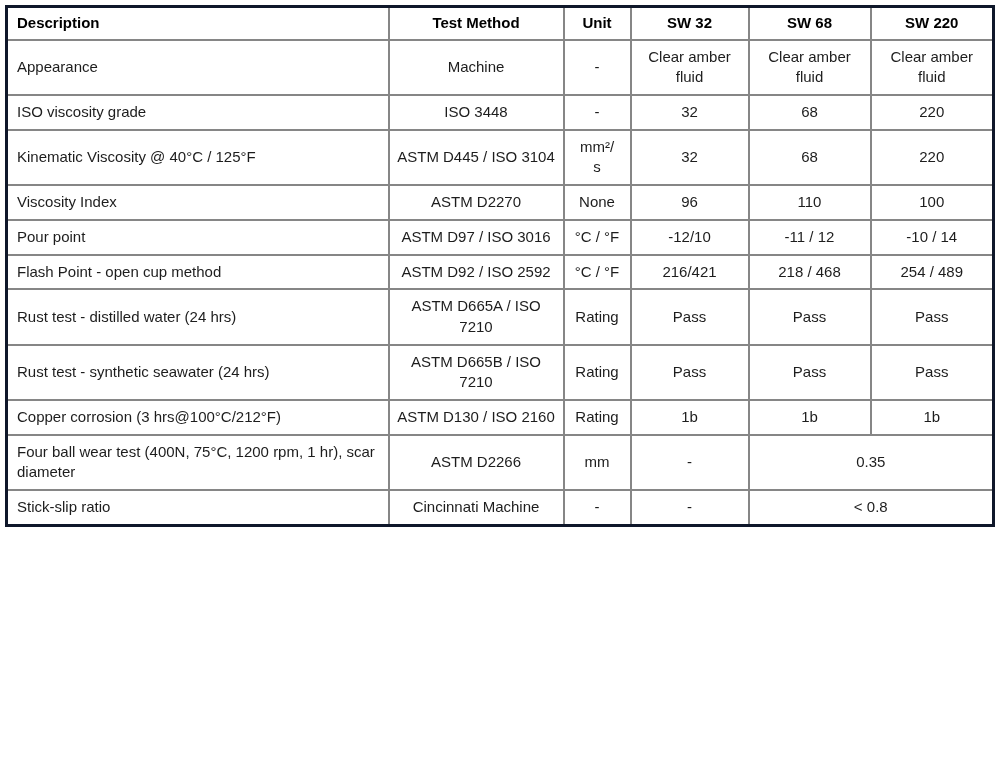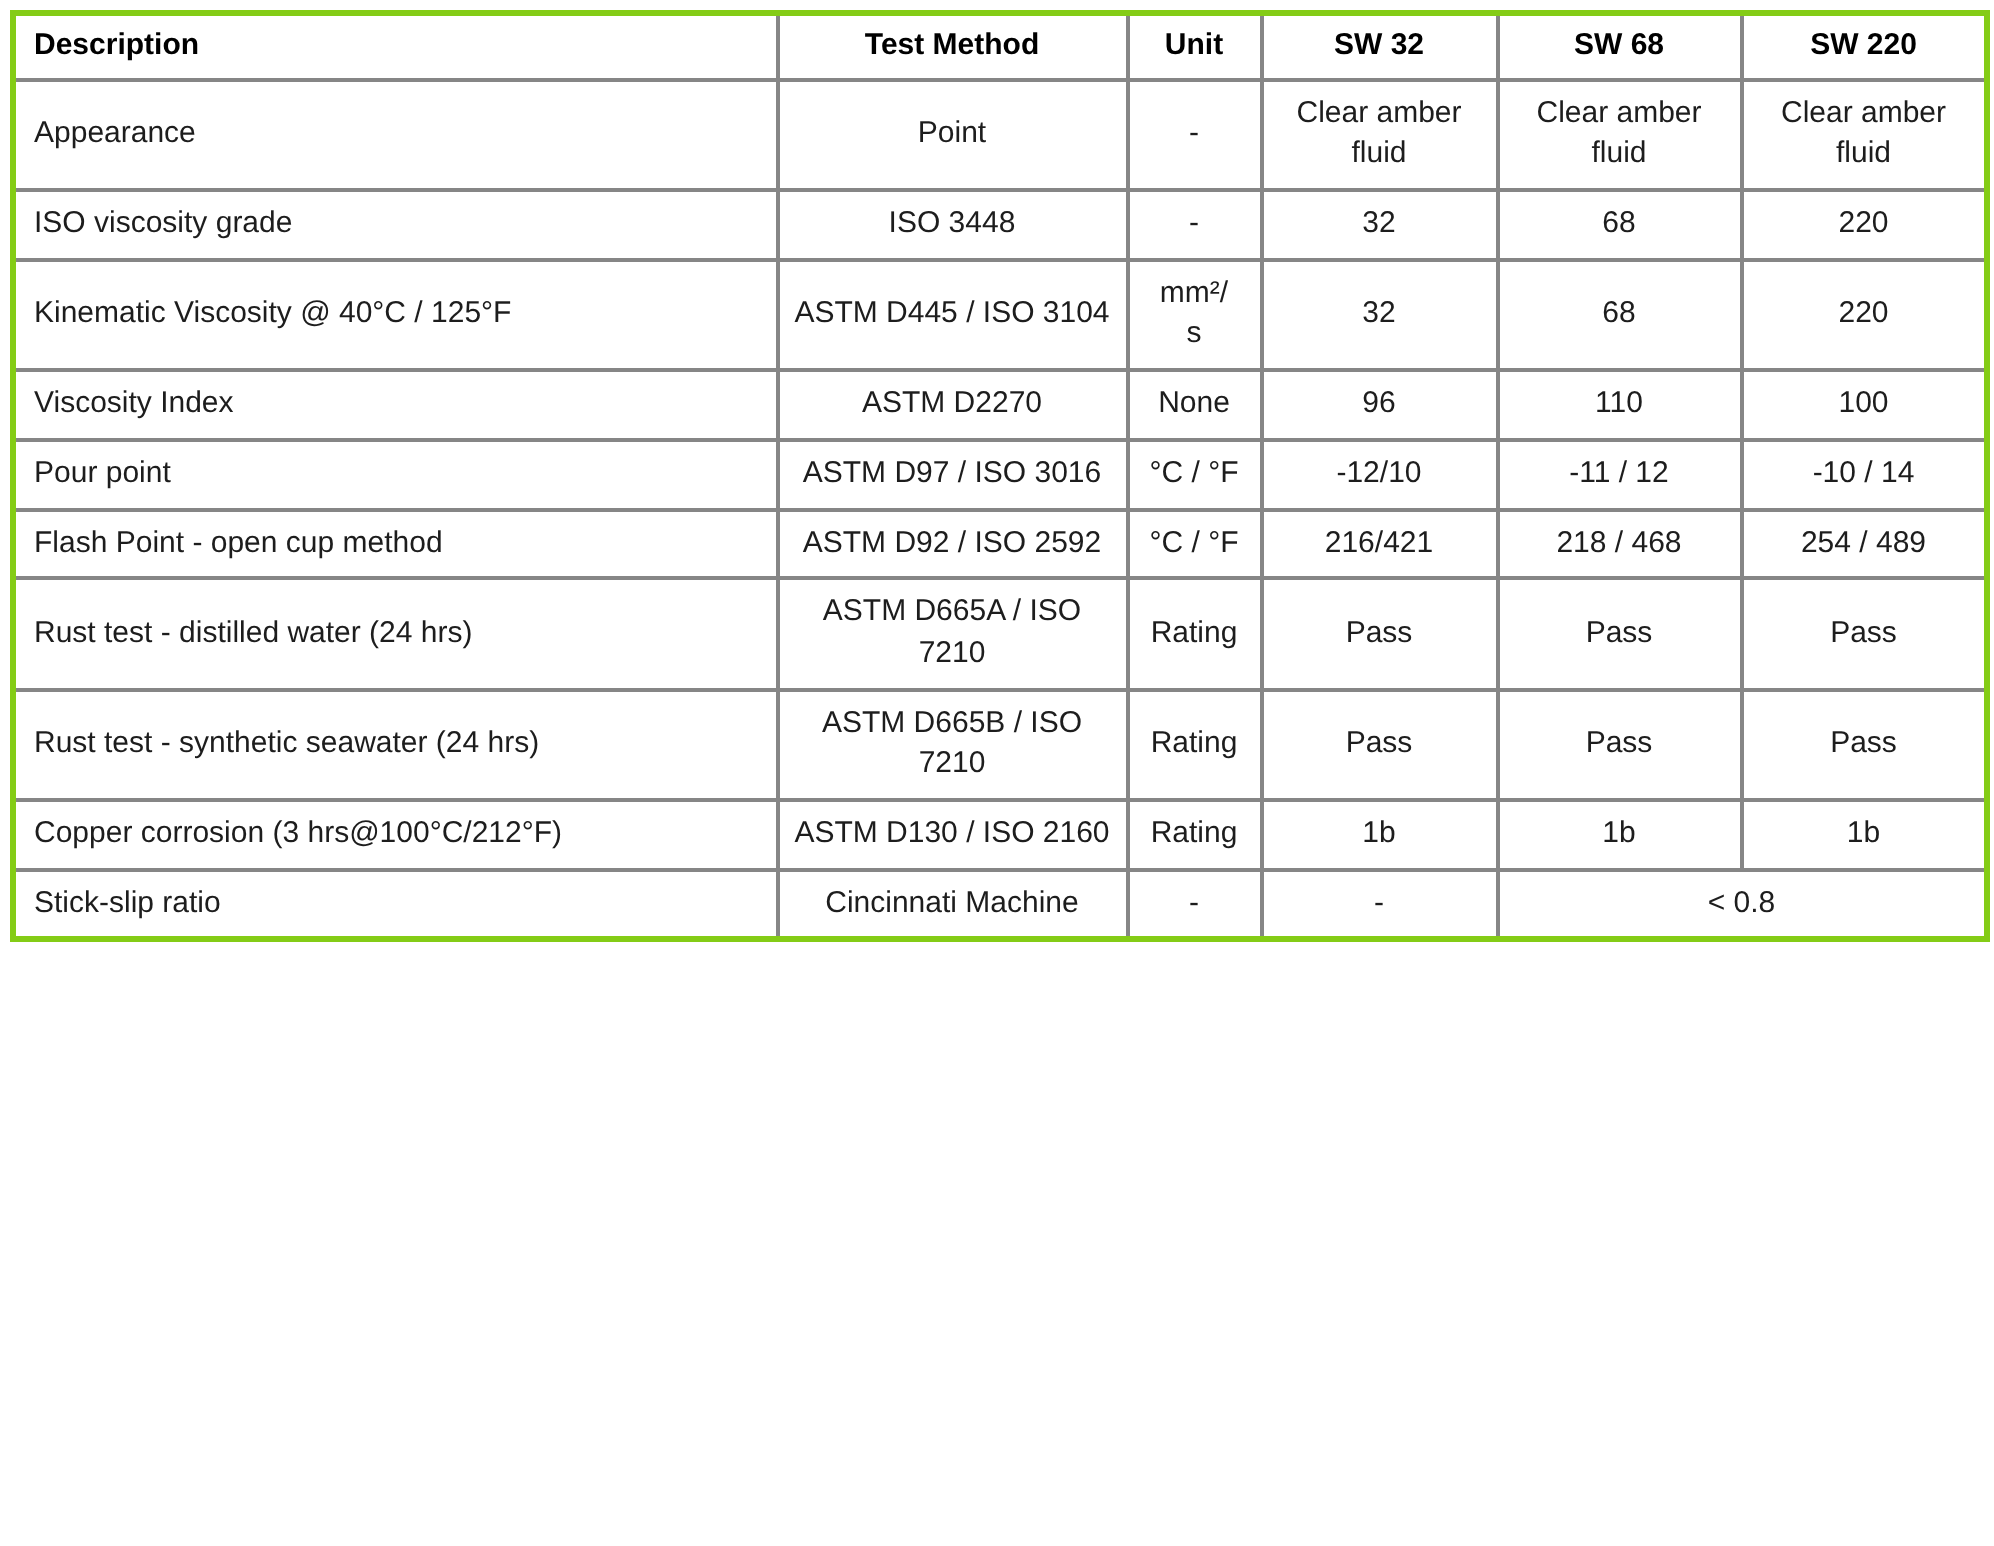--- a/index.html
+++ b/index.html
@@ -12,21 +12,21 @@
     width: 997px;
     height: 773px;
     box-sizing: border-box;
     padding: 5px;
     background: #ffffff;
   }
   table.spec {
     border-collapse: collapse;
     table-layout: fixed;
     width: 987px;
-    border: 3px solid #84cc16;
+    border: 3px solid #0f172a;
     background: #ffffff;
   }
   table.spec th, table.spec td {
     border: 2px solid #868686;
     font-size: 15px;
     line-height: 1.38;
     color: #1d1d1d;
     padding: 6px 6px;
     vertical-align: middle;
     text-align: center;
@@ -69,21 +69,21 @@
         <th>Test Method</th>
         <th>Unit</th>
         <th>SW 32</th>
         <th>SW 68</th>
         <th>SW 220</th>
       </tr>
     </thead>
     <tbody>
         <tr>
           <td class="desc">Appearance</td>
-          <td>Point</td>
+          <td>Machine</td>
           <td>-</td>
           <td>Clear amber fluid</td>
           <td>Clear amber fluid</td>
           <td>Clear amber fluid</td>
         </tr>
         <tr>
           <td class="desc">ISO viscosity grade</td>
           <td>ISO 3448</td>
           <td>-</td>
           <td>32</td>
@@ -141,20 +141,27 @@
         </tr>
         <tr>
           <td class="desc">Copper corrosion (3 hrs@100°C/212°F)</td>
           <td>ASTM D130 / ISO 2160</td>
           <td>Rating</td>
           <td>1b</td>
           <td>1b</td>
           <td>1b</td>
         </tr>
         <tr>
+          <td class="desc">Four ball wear test (400N, 75°C, 1200 rpm, 1 hr), scar diameter</td>
+          <td>ASTM D2266</td>
+          <td>mm</td>
+          <td>-</td>
+          <td colspan="2">0.35</td>
+        </tr>
+        <tr>
           <td class="desc">Stick-slip ratio</td>
           <td>Cincinnati Machine</td>
           <td>-</td>
           <td>-</td>
           <td colspan="2">&lt; 0.8</td>
         </tr>
       </tbody>
   </table>
 </div>
 

